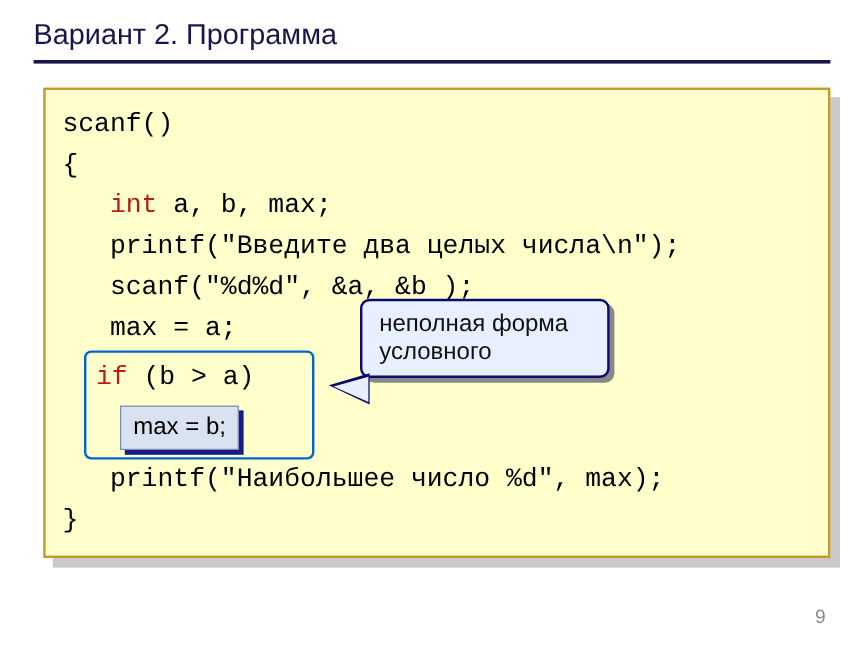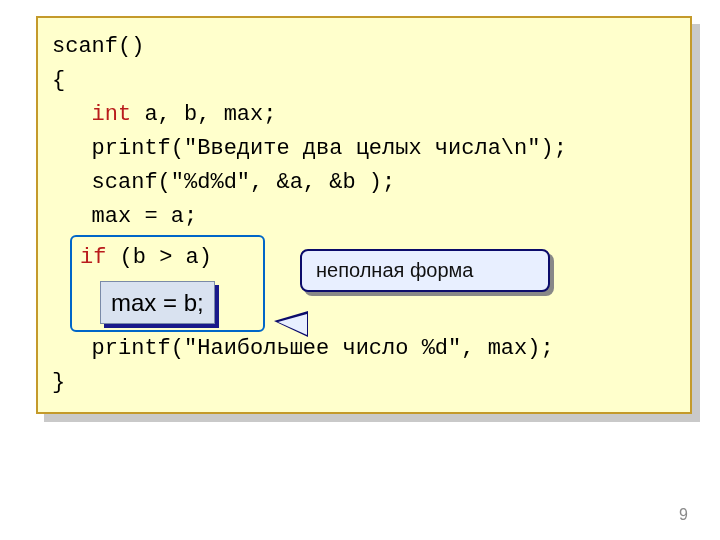--- a/index.html
+++ b/index.html
@@ -66,21 +66,21 @@
       width: 100%; height: 100%;
       background: #1a1a8a;
     }
     .maxb {
       position: relative;
       display: inline-block;
       background: #d9e2f0;
       border: 1px solid #7a8aa8;
       padding: 2px 10px;
       font-family: Arial, sans-serif;
-      font-size: 24px;
+      font-size: 20px;
       color: #000;
     }
     .callout-wrap {
       position: absolute;
       top: 249px;
       left: 300px;
     }
     .callout-shadow {
       position: relative;
     }
@@ -95,21 +95,21 @@
     .callout {
       position: relative;
       background: #e8efff;
       border: 2px solid #0b0b6b;
       border-radius: 8px;
       padding: 8px 14px;
       font-family: Arial, sans-serif;
       font-size: 20px;
       color: #111;
       line-height: 1.15;
-      width: 250px;
+      width: 208px;
     }
     .callout-tail {
       position: absolute;
       left: -28px;
       top: 60px;
       width: 0; height: 0;
       border-top: 10px solid transparent;
       border-bottom: 16px solid transparent;
       border-right: 34px solid #0b0b6b;
     }
@@ -127,37 +127,39 @@
       bottom: 16px;
       right: 32px;
       font-size: 16px;
       color: #8a8a8a;
     }
   </style>
 </head>
 <body>
 
 <div class="slide">
+  <h1 class="title">Вариант 2. Программа</h1>
 
   <div class="code-shadow">
     <div class="code-box"><span>scanf()</span>
 <span>{</span>
 <span>   </span><span class="kw">int</span><span> a, b, max;</span>
 <span>   printf("Введите два целых числа\n");</span>
 <span>   scanf("%d%d", &amp;a, &amp;b );</span>
 <span>   max = a;</span>
 <span class="if-group"><span class="kw">if</span><span> (b &gt; a)</span>
 <span class="maxb-shadow"><span class="maxb">max = b;</span></span></span>
 <span>   printf("Наибольшее число %d", max);</span>
 <span>}</span></div>
   </div>
 </div>
 
 <div class="callout-wrap">
   <div class="callout-shadow">
     <div class="callout">
       <div class="callout-tail"></div>
       <div>неполная форма</div>
+      <div>условного</div>
     </div>
   </div>
 </div>
 
 <div class="pagenum">9</div>
 
 </body></html>

